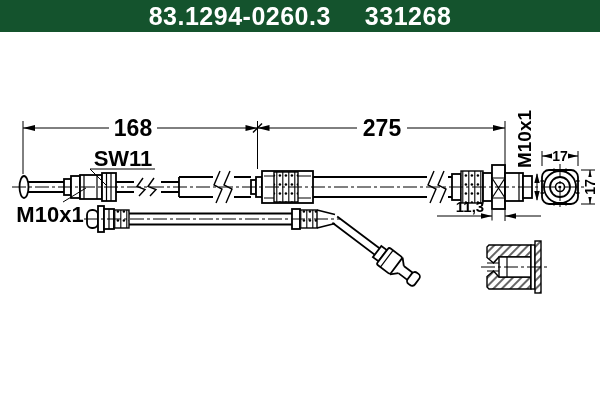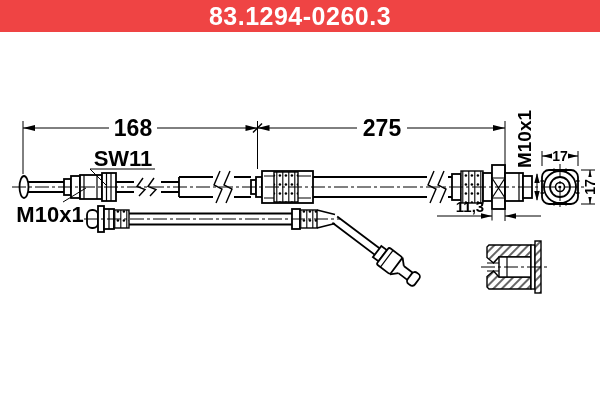--- a/index.html
+++ b/index.html
@@ -1,28 +1,29 @@
 <!DOCTYPE html>
 <html><head>
 <meta charset="utf-8">
 <style>
   html,body{margin:0;padding:0;background:#fff;}
   body{width:600px;height:400px;position:relative;font-family:"Liberation Sans",sans-serif;overflow:hidden;}
-  .header{position:absolute;left:0;top:0;width:600px;height:32px;background:#ef4444;
+  .header{position:absolute;left:0;top:0;width:600px;height:32px;background:#14532d;
           display:flex;align-items:center;justify-content:center;gap:34px;}
   .header span{color:#fff;font-weight:bold;font-size:25px;letter-spacing:0.5px;line-height:32px;}
   svg{position:absolute;left:0;top:0;}
   svg text{font-family:"Liberation Sans",sans-serif;font-weight:bold;fill:#000;}
   .t23{font-size:23px;} .t22{font-size:22px;} .t19{font-size:19px;} .t15{font-size:15px;} .t14{font-size:14px;}
 </style>
 </head>
 <body>
 
 <div class="header">
   <span>83.1294-0260.3</span>
+  <span>331268</span>
 </div>
 
 <svg width="600" height="400" viewBox="0 0 600 400">
   <defs>
     <pattern id="knurl" width="6" height="9" patternUnits="userSpaceOnUse">
       <rect width="6" height="9" fill="#fff"></rect>
       <line x1="0.8" y1="0" x2="0.8" y2="9" stroke="#000" stroke-width="1.1"></line>
       <circle cx="3.9" cy="4.5" r="1.25" fill="#000"></circle>
     </pattern>
     <pattern id="hatch" width="6" height="6" patternUnits="userSpaceOnUse" patternTransform="rotate(45)">

